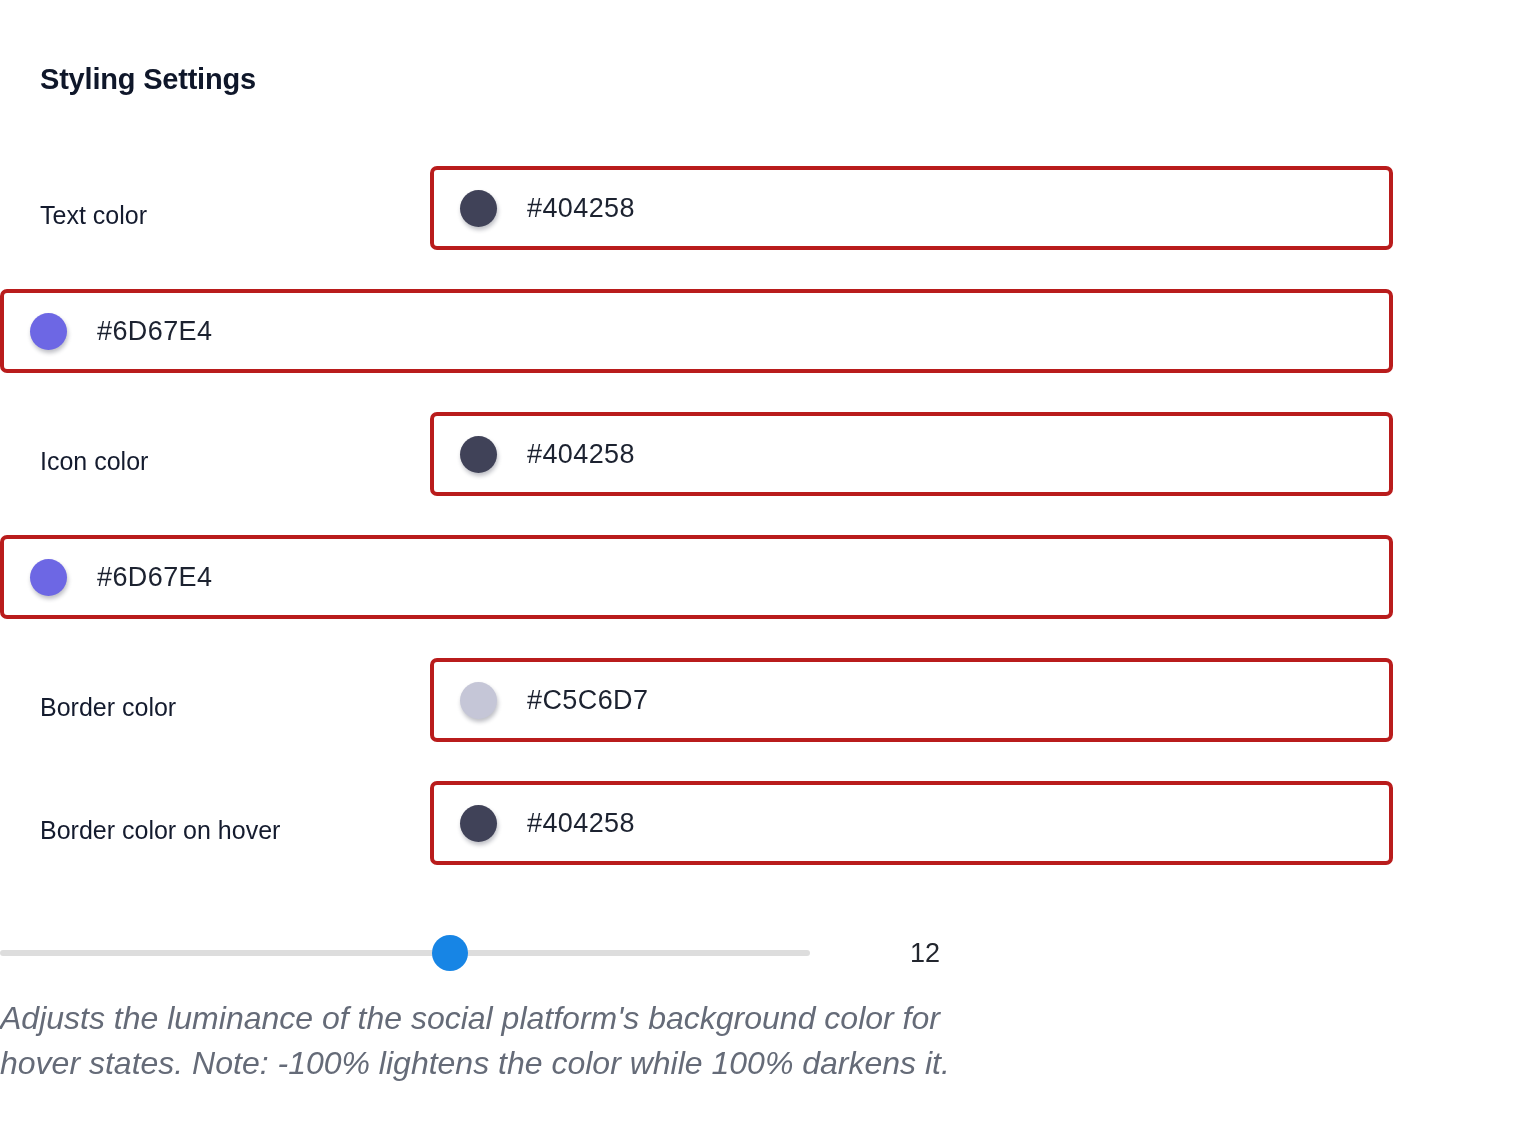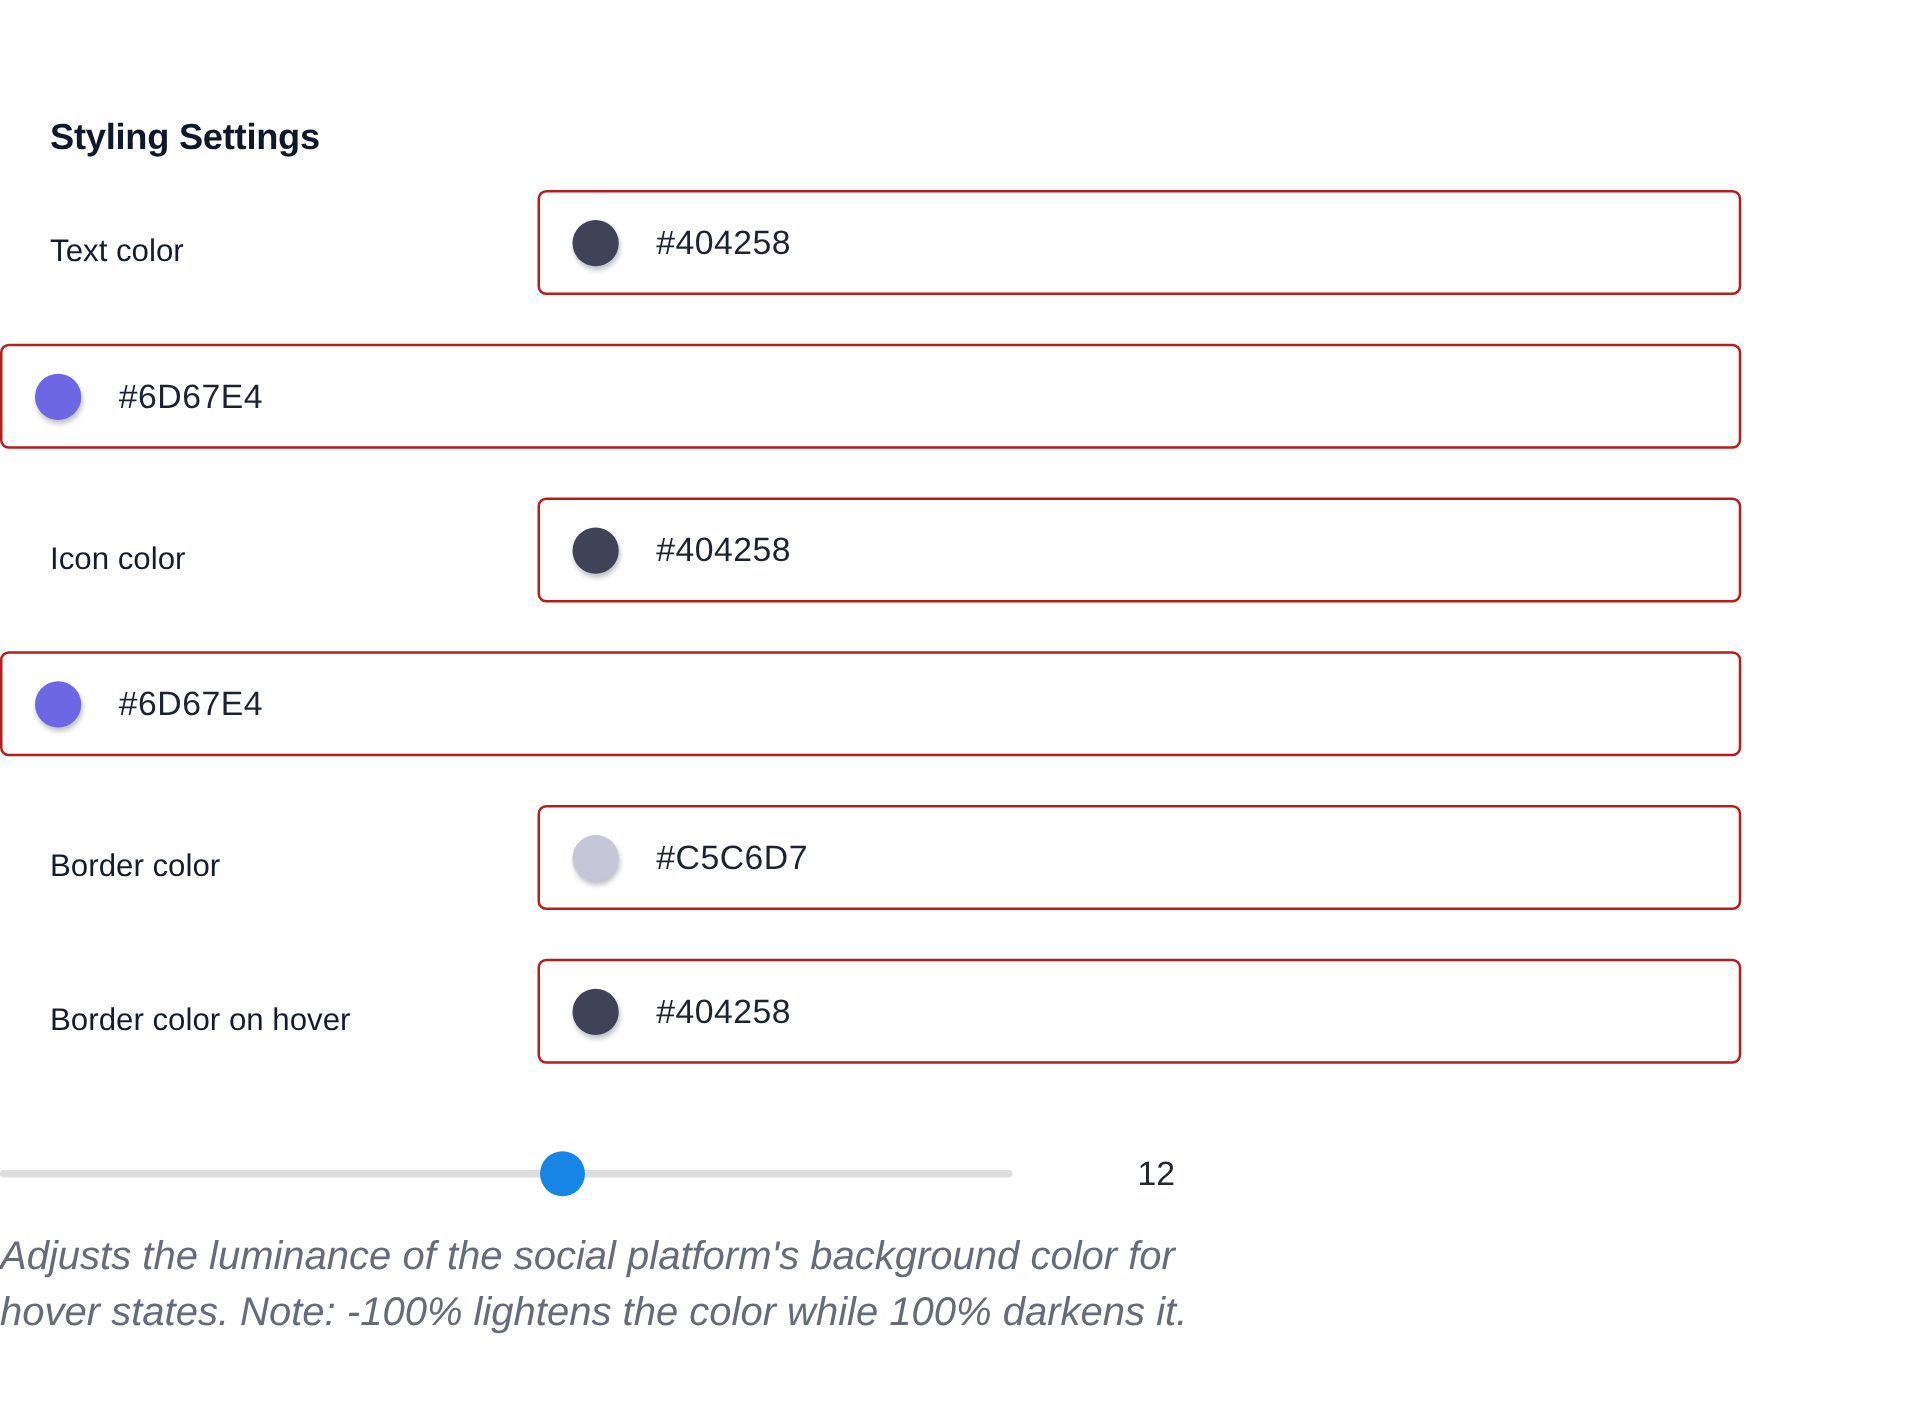--- a/index.html
+++ b/index.html
@@ -26,27 +26,26 @@
   .page-title {
     position: absolute;
     left: 40px;
     top: 62px;
     font-size: 29px;
     font-weight: bold;
     color: #0f172a;
     letter-spacing: -0.2px;
     line-height: 1.2;
     white-space: nowrap;
-    margin-top: 31px;
   }
 
   .settings-grid {
     position: absolute;
     left: 0;
-    top: 152px;
+    top: 166px;
     width: 1450px;
   }
 
   .setting-row {
     position: relative;
     display: flex;
     align-items: flex-start;
     height: 123px;
   }
 
@@ -64,21 +63,21 @@
   .row-control {
     flex: 1 1 auto;
     padding-right: 57px;
     position: relative;
   }
 
   
   .color-field {
     width: 100%;
     height: 84px;
-    border: 2px solid #b91c1c;
+    border: 4px solid #b91c1c;
     border-radius: 7px;
     background: #ffffff;
     display: flex;
     align-items: center;
     padding: 0 26px;
     cursor: pointer;
   }
 
   .swatch {
     width: 37px;

